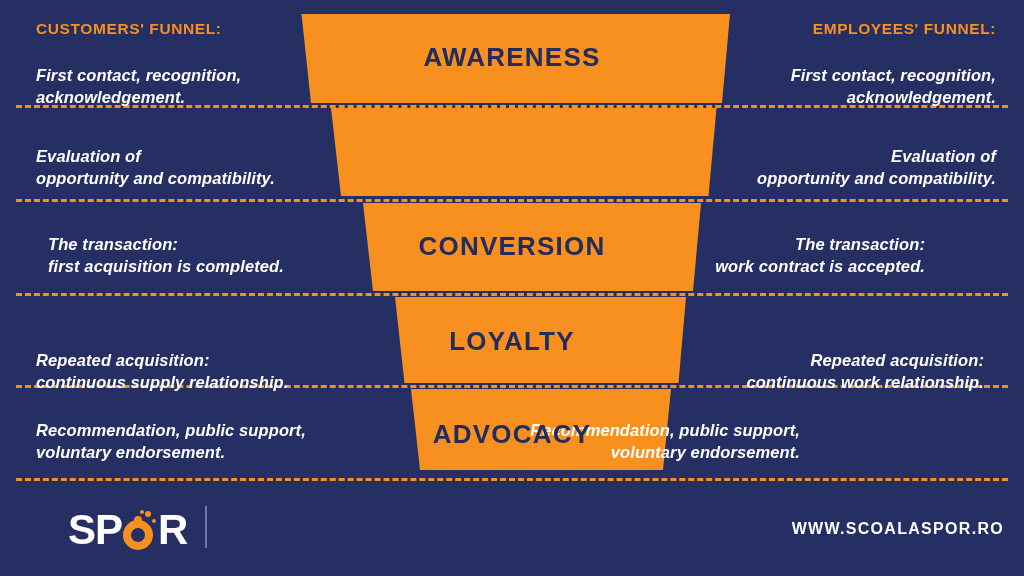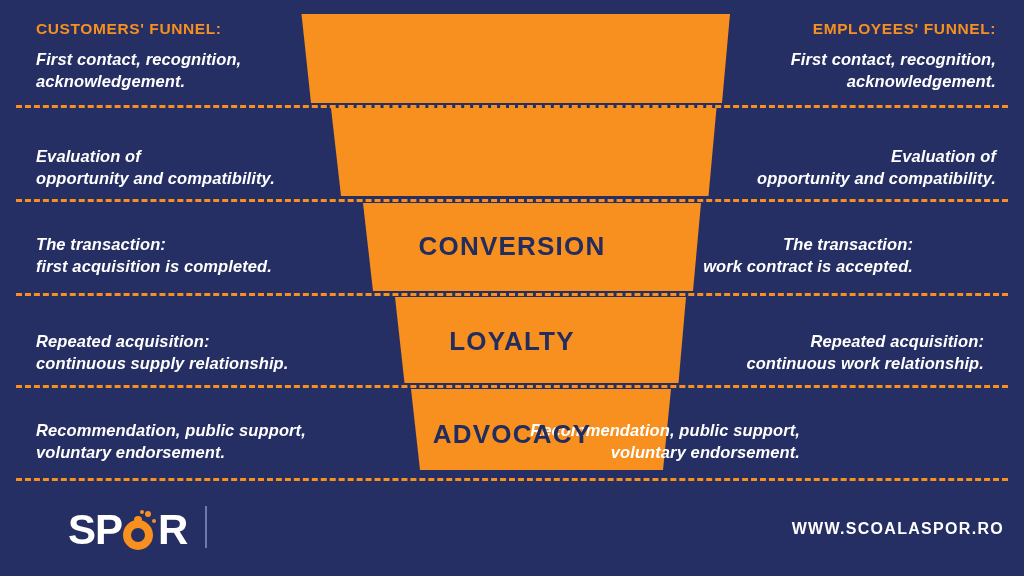--- a/index.html
+++ b/index.html
@@ -26,21 +26,21 @@
   .row{position:absolute;z-index:5;}
   .side{position:absolute;width:320px;}
   .side.left{left:36px;text-align:left;}
   .side.right{right:28px;text-align:right;}
 
   .kicker{
     color:#f7901e;
     font-size:15.5px;
     font-weight:bold;
     letter-spacing:.6px;
-    margin:0 0 11px 0;
+    margin:0 0 27px 0;
     white-space:nowrap;
   }
   .desc{
     color:#ffffff;
     font-size:16.5px;
     font-weight:bold;
     line-height:1.32;
     margin:0;
     letter-spacing:.1px;
     font-style:italic;
@@ -108,41 +108,42 @@
   <div class="row" style="top:20px;left:0;width:1024px;height:85px">
     <div class="side left">
       <p class="kicker">CUSTOMERS' FUNNEL:</p>
       <p class="desc">First contact, recognition,<br>acknowledgement.</p>
     </div>
     <div class="side right">
       <p class="kicker">EMPLOYEES' FUNNEL:</p>
       <p class="desc">First contact, recognition,<br>acknowledgement.</p>
     </div>
   </div>
+  <div class="stage-label" style="top:42px;font-size:26px">AWARENESS</div>
 
   <div class="row" style="top:146px;left:0;width:1024px;height:50px">
     <div class="side left">
       <p class="desc">Evaluation of<br>opportunity and compatibility.</p>
     </div>
     <div class="side right">
       <p class="desc">Evaluation of<br>opportunity and compatibility.</p>
     </div>
   </div>
 
-  <div class="row" style="top:234px;left:0;width:941px;height:50px">
+  <div class="row" style="top:234px;left:12px;width:941px;height:50px">
     <div class="side left">
       <p class="desc">The transaction:<br>first acquisition is completed.</p>
     </div>
     <div class="side right">
       <p class="desc">The transaction:<br>work contract is accepted.</p>
     </div>
   </div>
   <div class="stage-label" style="top:231px;font-size:26px">CONVERSION</div>
 
-  <div class="row" style="top:331px;left:0;width:1012px;height:50px">
+  <div class="row" style="top:350px;left:0;width:1012px;height:50px">
     <div class="side left">
       <p class="desc">Repeated acquisition:<br>continuous supply relationship.</p>
     </div>
     <div class="side right">
       <p class="desc">Repeated acquisition:<br>continuous work relationship.</p>
     </div>
   </div>
   <div class="stage-label" style="top:326px;font-size:26px">LOYALTY</div>
 
   <div class="row" style="top:420px;left:0;width:828px;height:50px">

